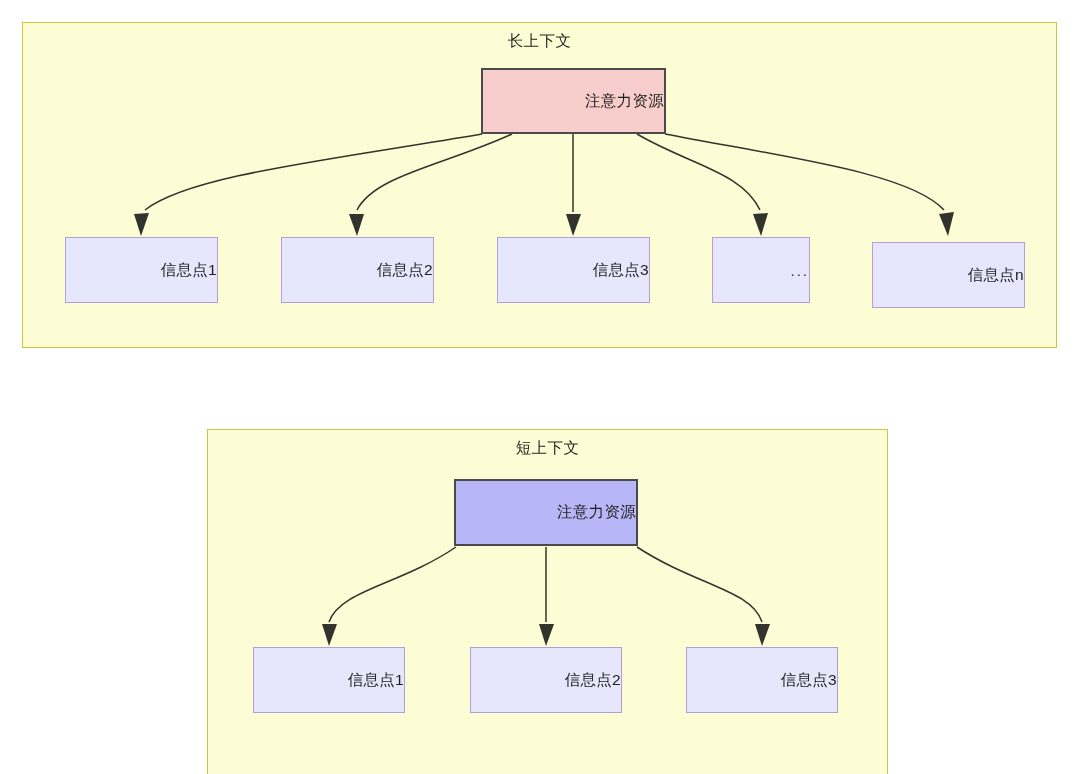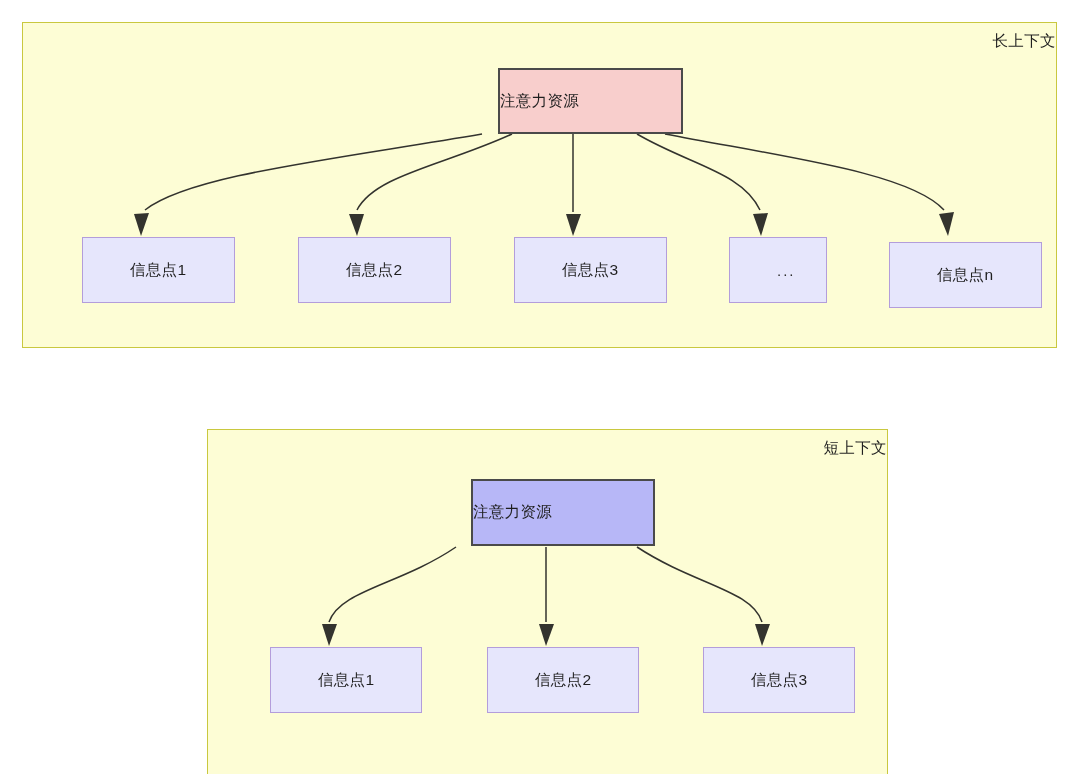--- a/index.html
+++ b/index.html
@@ -34,38 +34,37 @@
   }
   #panel-short {
     left: 207px;
     top: 429px;
     width: 681px;
     height: 432px;
   }
   .panel-title {
     position: absolute;
     width: 100%;
-    text-align: right;
+    text-align: center;
     top: 8px;
     left: 0;
     font-size: 15.5px;
     color: #1f1f1f;
     letter-spacing: 0.4px;
     line-height: 20px;
   }
   .node {
     position: absolute;
     box-sizing: border-box;
     display: flex;
     align-items: center;
-    justify-content: flex-start;
+    justify-content: flex-end;
     font-size: 15.5px;
     color: #1f1f1f;
     letter-spacing: 0.3px;
-    margin-left: 17px;
   }
   .node-attention-pink {
     background: #f8cecc;
     border: 2.4px solid #4a4a4a;
   }
   .node-attention-blue {
     background: #b7b7f7;
     border: 2.4px solid #4a4a4a;
   }
   .node-info {

